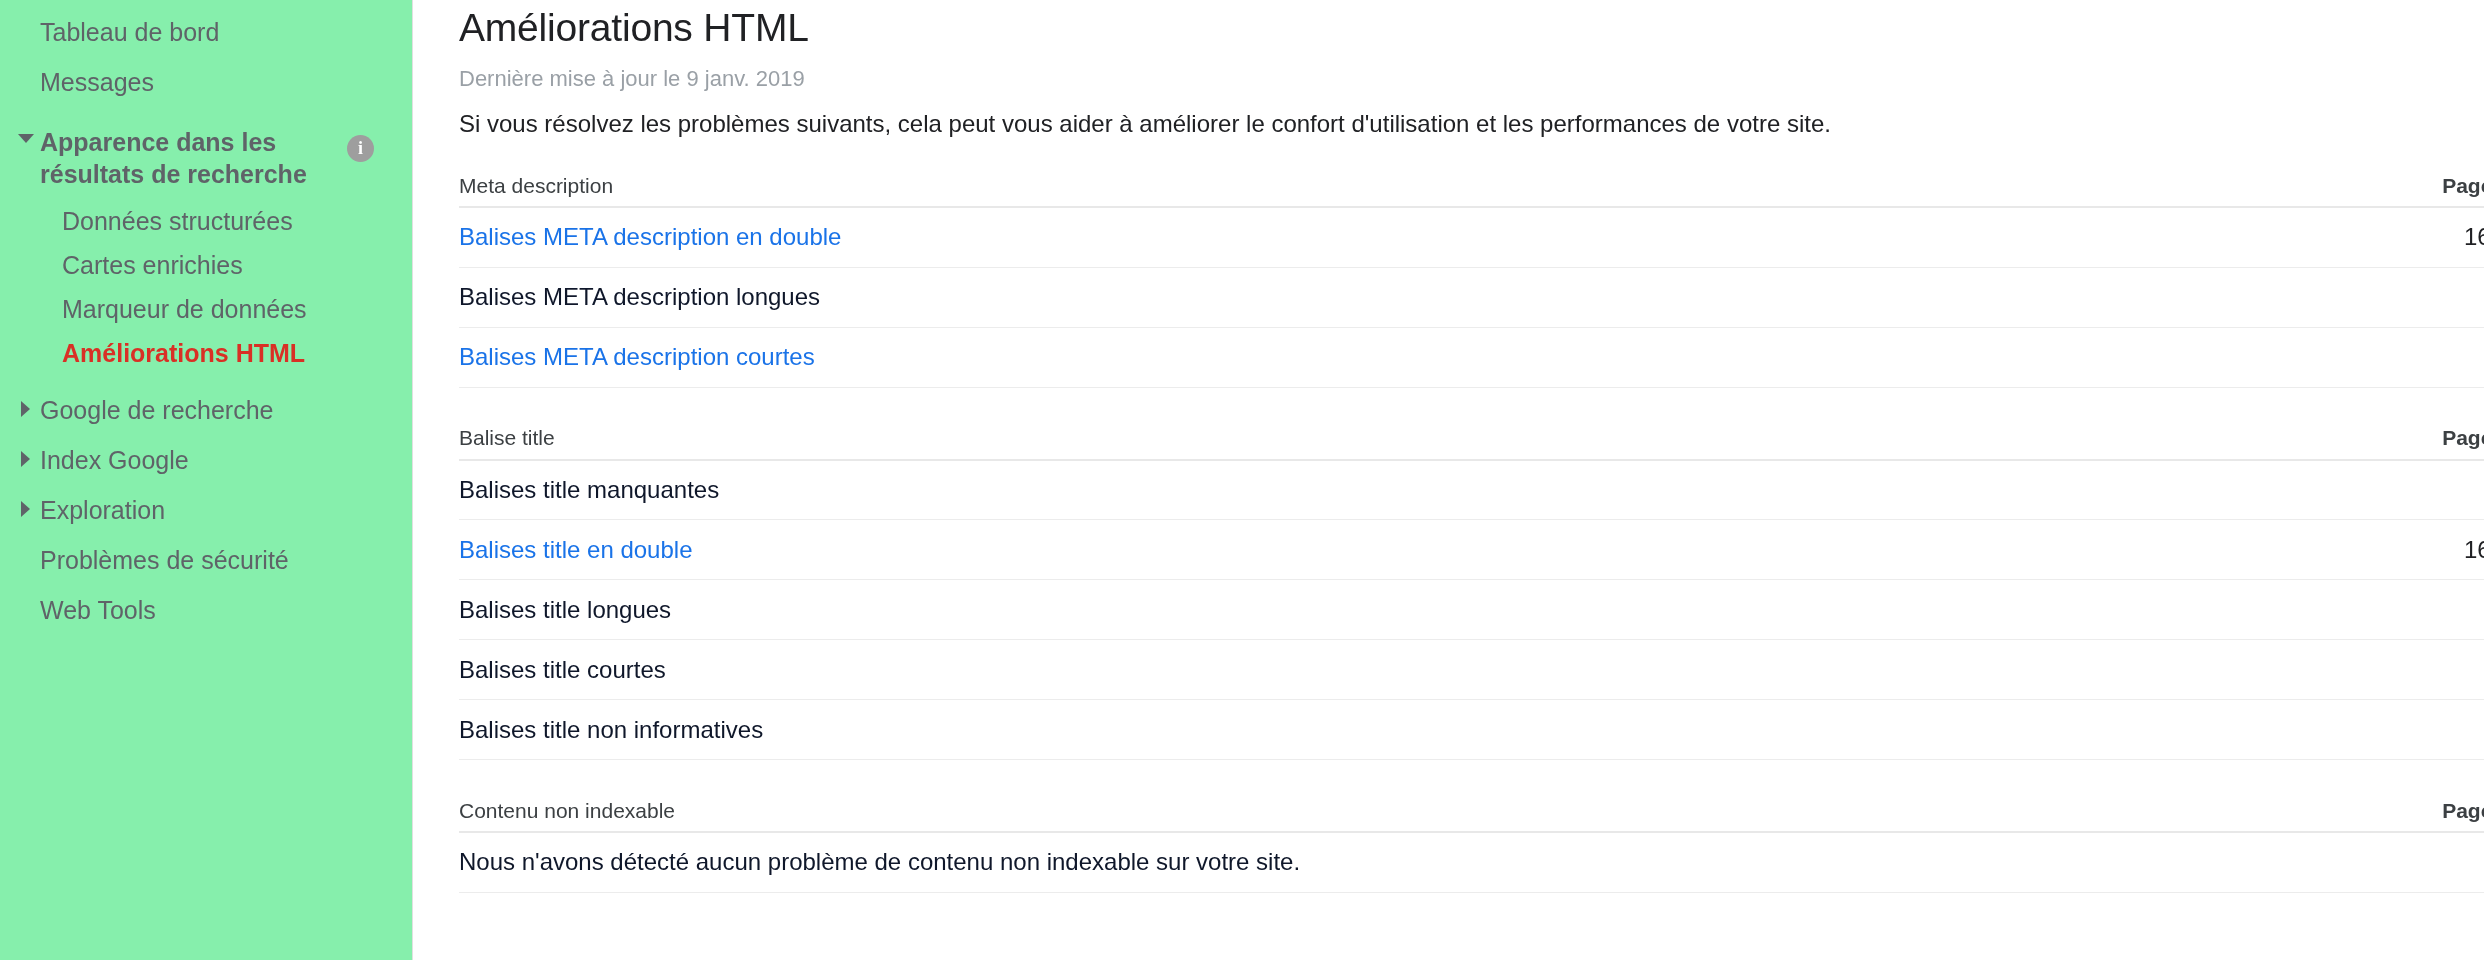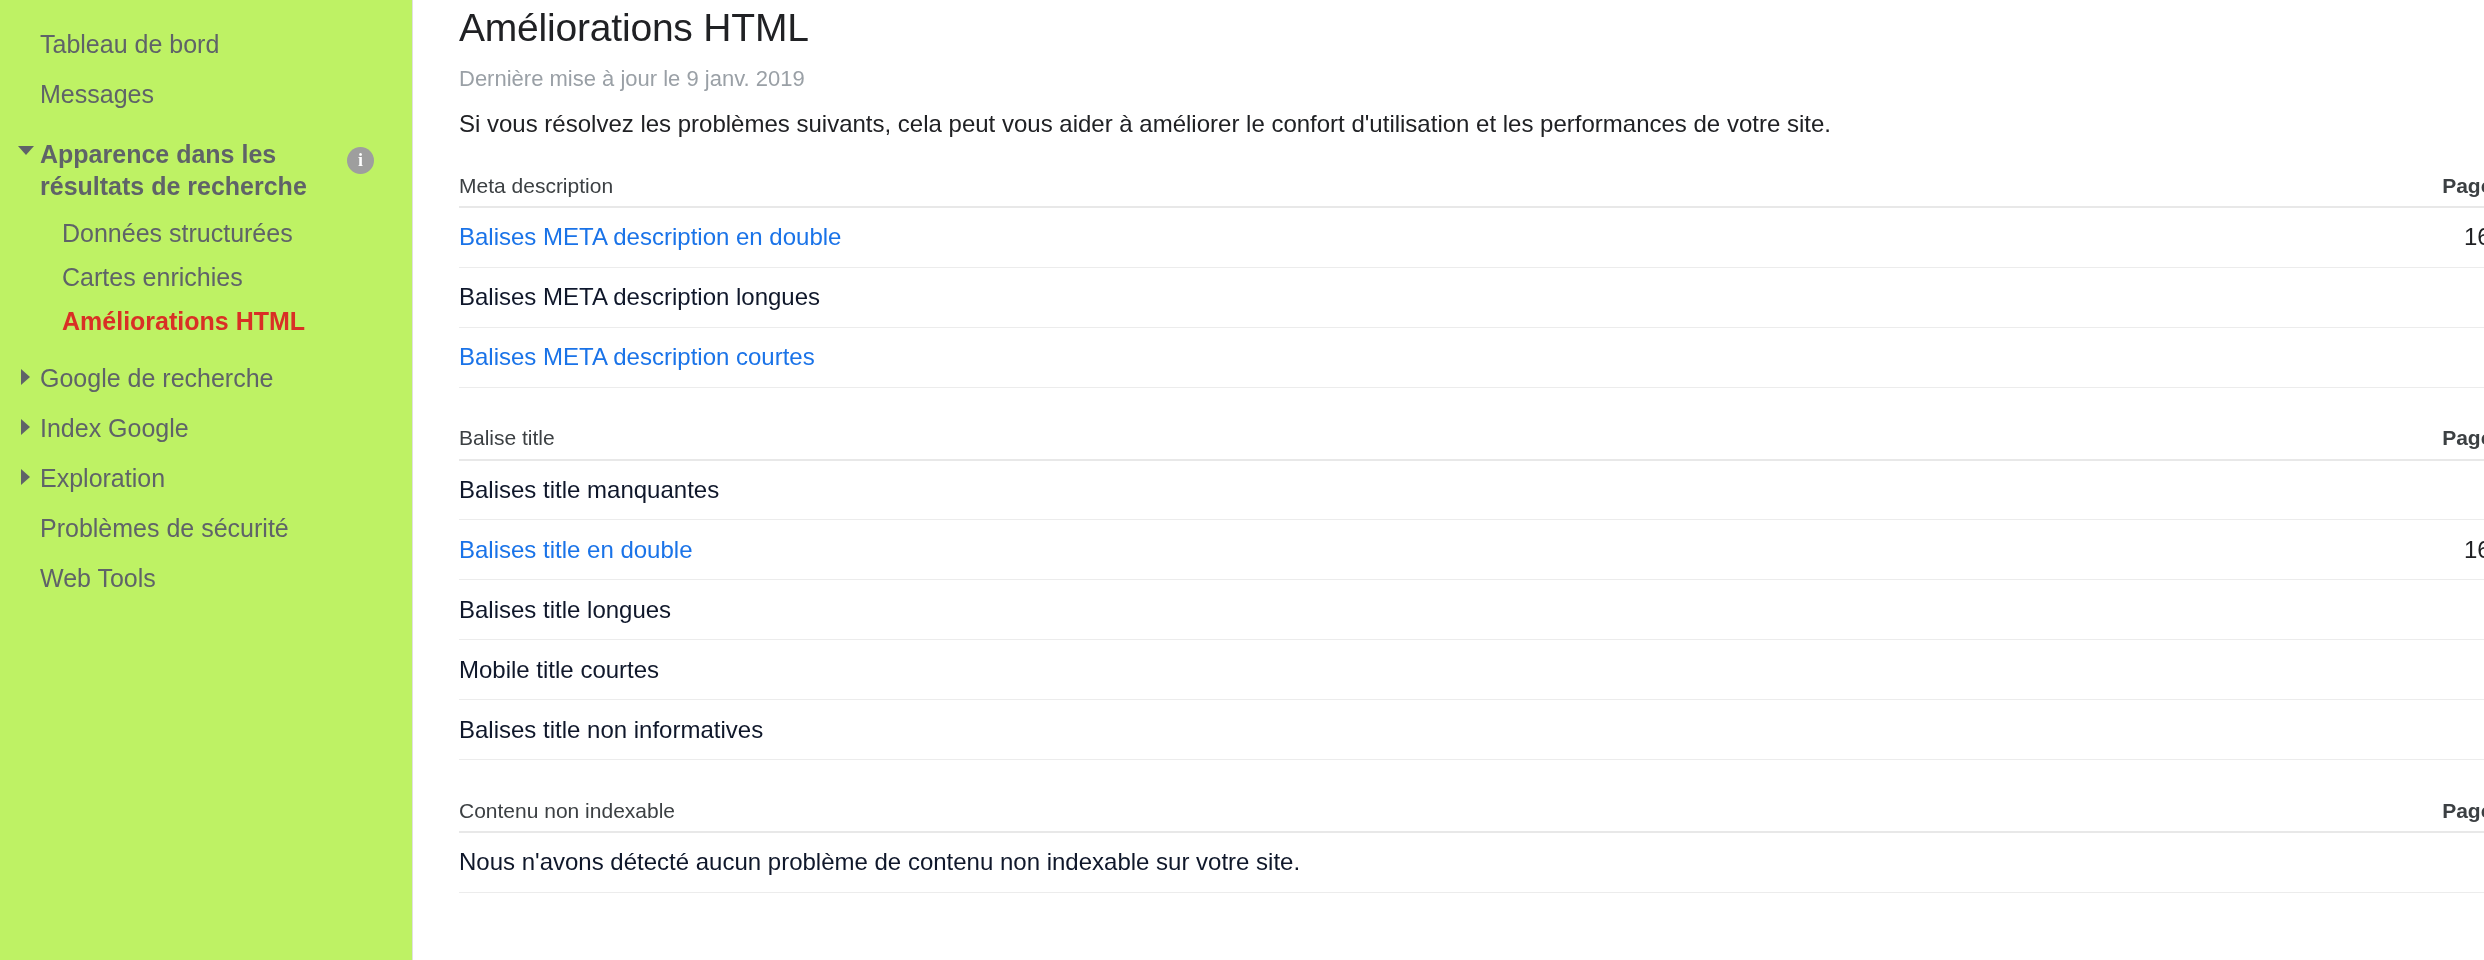--- a/index.html
+++ b/index.html
@@ -22,22 +22,22 @@
     display: flex;
     align-items: flex-start;
   }
 
   
   .sidebar {
     width: 413px;
     min-width: 413px;
     height: 960px;
     border-right: 1px solid #e0e0e0;
-    padding-top: 19px;
-    background: #bef264;
+    padding-top: 7px;
+    background: #86efac;
     position: relative;
   }
 
   .nav-item {
     display: flex;
     align-items: flex-start;
     position: relative;
     color: #5f6368;
     font-size: 25px;
     line-height: 32px;
@@ -227,20 +227,23 @@
       <span class="nav-group-label">Apparence dans les résultats de recherche</span>
       <span class="info-icon">i</span>
     </div>
 
     <div class="nav-item nav-sub">
       <span>Données structurées</span>
     </div>
     <div class="nav-item nav-sub">
       <span>Cartes enrichies</span>
     </div>
+    <div class="nav-item nav-sub">
+      <span>Marqueur de données</span>
+    </div>
     <div class="nav-item nav-sub active">
       <span>Améliorations HTML</span>
     </div>
 
     <div class="nav-spacer-2"></div>
 
     <div class="nav-item nav-group collapsed">
       <span class="tri tri-right"></span>
       <span>Google de recherche</span>
     </div>
@@ -310,21 +313,21 @@
         </tr>
         <tr class="data-row">
           <td class="row-label link">Balises title en double</td>
           <td class="row-count">166</td>
         </tr>
         <tr class="data-row">
           <td class="row-label">Balises title longues</td>
           <td class="row-count">0</td>
         </tr>
         <tr class="data-row">
-          <td class="row-label">Mobile title courtes</td>
+          <td class="row-label">Balises title courtes</td>
           <td class="row-count">0</td>
         </tr>
         <tr class="data-row">
           <td class="row-label">Balises title non informatives</td>
           <td class="row-count">0</td>
         </tr>
       </tbody>
         </table>
 
       <div class="section-gap"></div>

